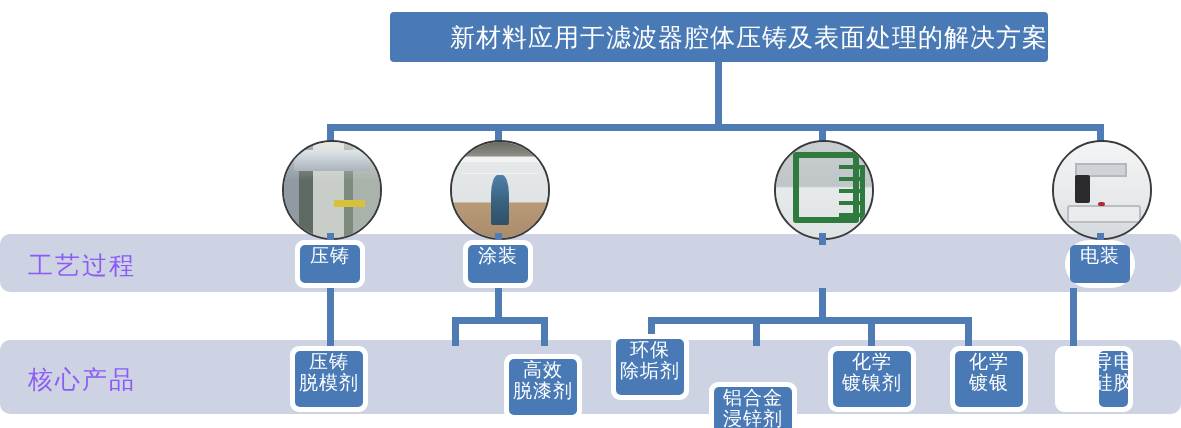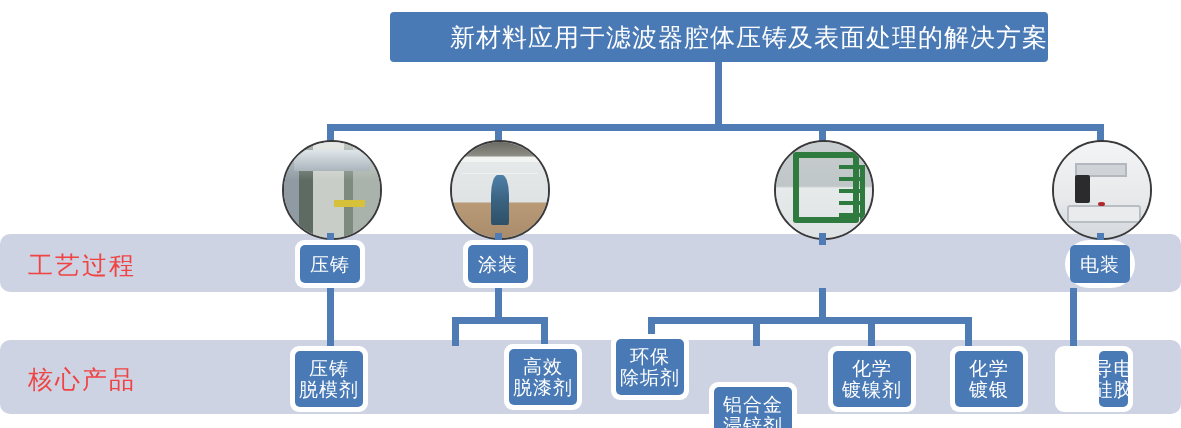--- a/index.html
+++ b/index.html
@@ -25,21 +25,21 @@
     width: 1181px;
     background: #ced3e3;
     border-radius: 10px;
   }
   #band-process { top: 234px; height: 58px; }
   #band-product { top: 340px; height: 74px; }
 
   .band-label {
     position: absolute;
     left: 28px;
-    color: #ef4444;
+    color: #8b5cf6;
     font-size: 25px;
     letter-spacing: 2px;
     white-space: nowrap;
     font-family: "DejaVu Sans", "Liberation Sans", sans-serif;
   }
   #label-process { top: 249px; }
   #label-product { top: 363px; }
 
   
   .conn {
@@ -198,21 +198,20 @@
     box-sizing: border-box;
   }
   .node-fill {
     width: 100%;
     height: 100%;
     background: #4a7ab5;
     border-radius: 5px;
     display: flex;
     flex-direction: column;
     align-items: center;
-    justify-content: center;
     box-sizing: border-box;
   }
   .node-fill span {
     color: #ffffff;
     font-size: 19px;
     line-height: 21px;
     white-space: nowrap;
     letter-spacing: 1px;
     font-family: "DejaVu Sans", "Liberation Sans", sans-serif;
   }
@@ -297,21 +296,21 @@
   <div class="conn conn-v" style="left:1070px; top:288px; height:58px;"></div>
 
   <div class="node prod-node" style="left:290px; top:346px;">
     <div class="node-fill">
       <span>压铸</span>
       <span>脱模剂</span>
     </div>
   </div>
 
 
-  <div class="node prod-node" style="left:504px; top:344px;">
+  <div class="node prod-node" style="left:504px; top:354px;">
     <div class="node-fill">
       <span>高效</span>
       <span>脱漆剂</span>
     </div>
   </div>
 
   <div class="node prod-node" style="left:611px; top:334px;">
     <div class="node-fill">
       <span>环保</span>
       <span>除垢剂</span>

